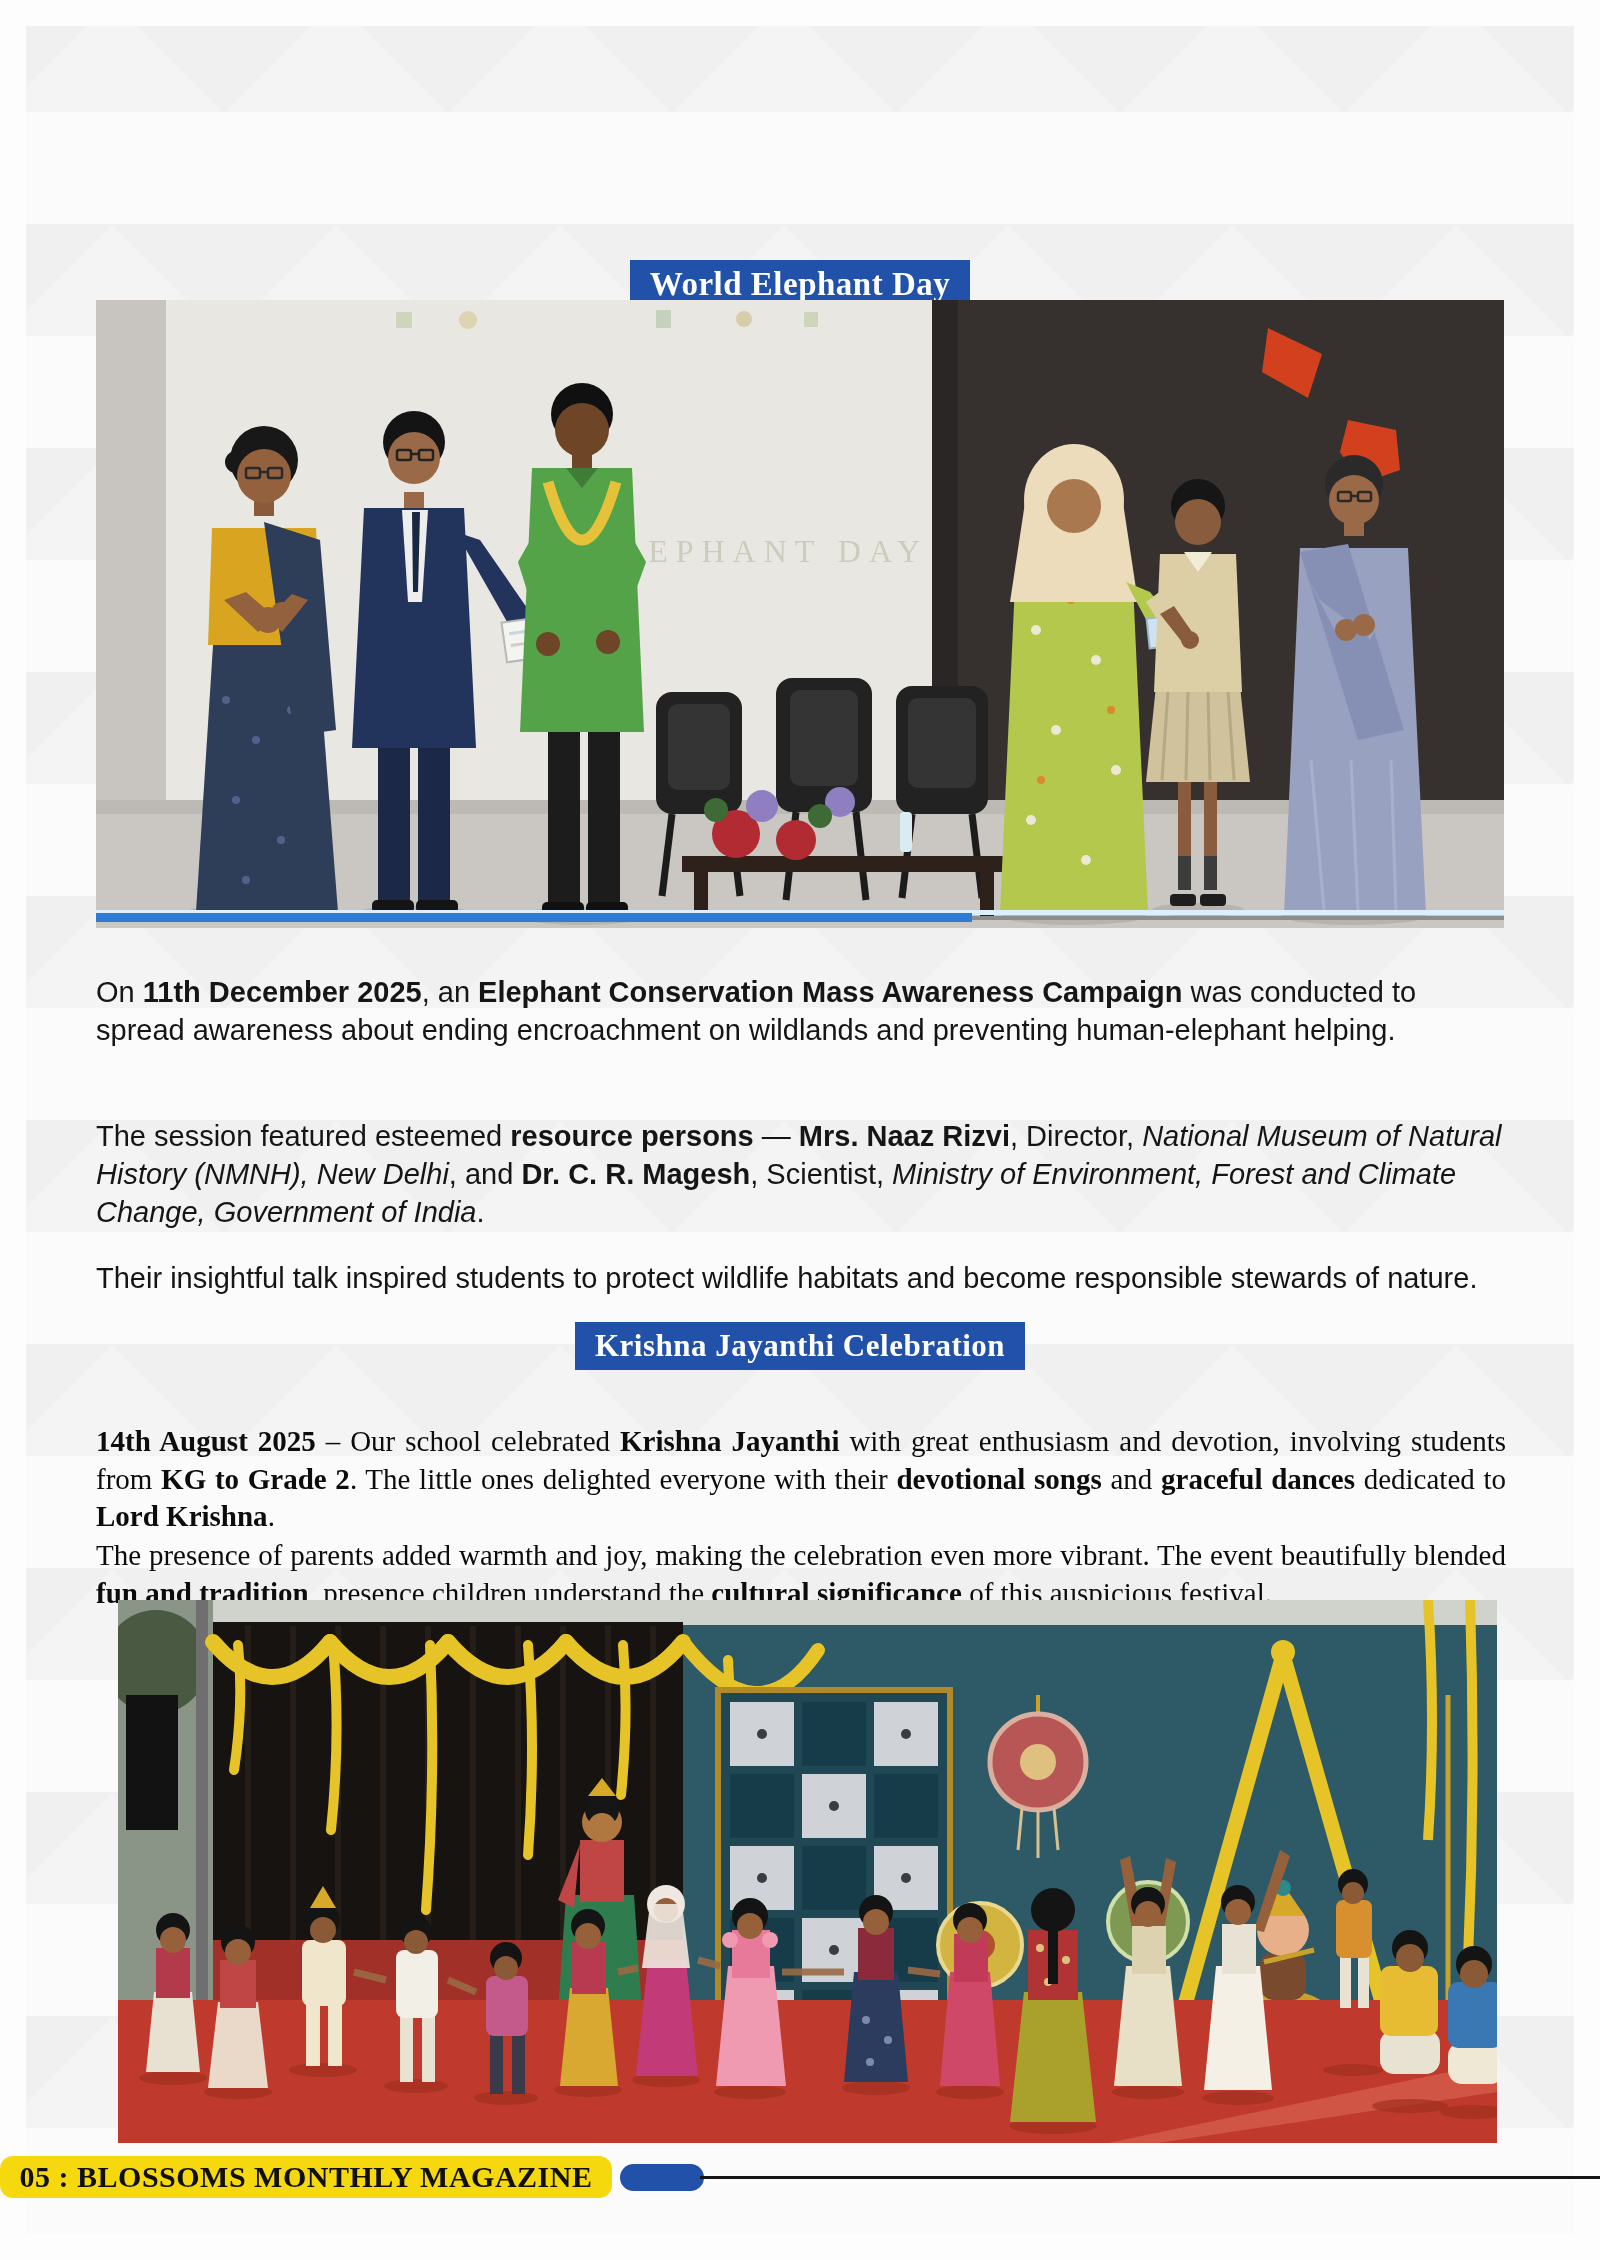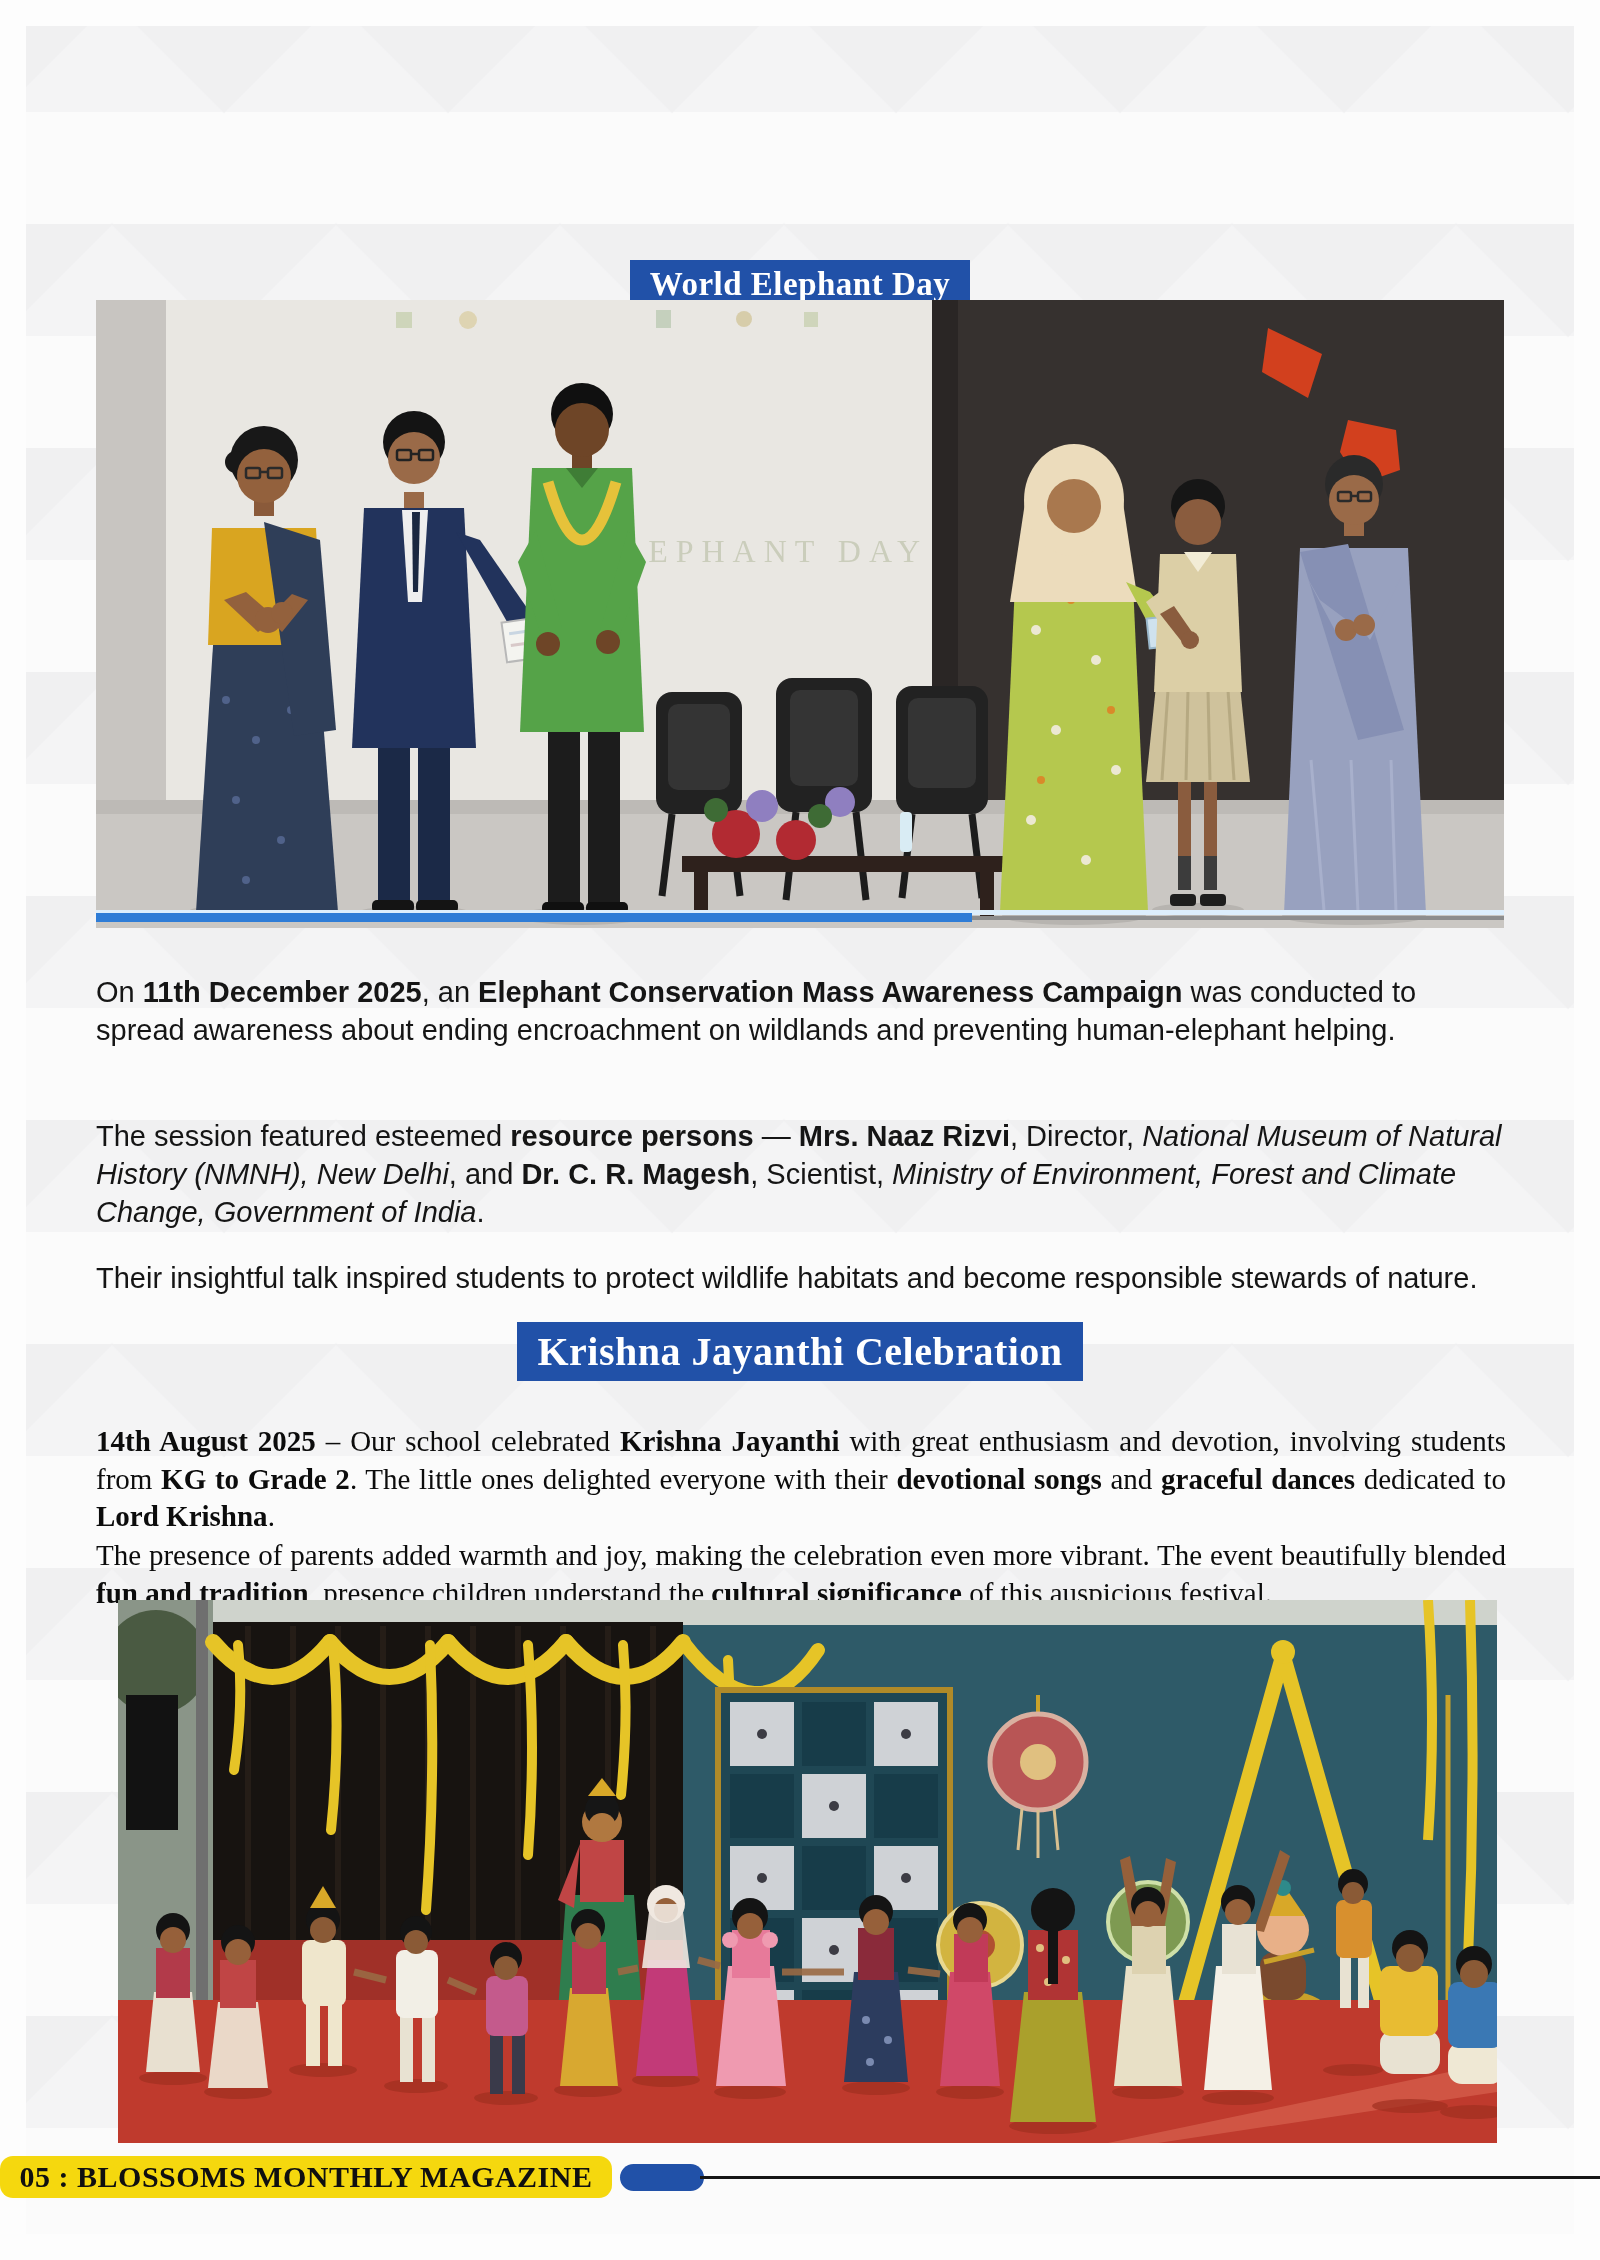--- a/index.html
+++ b/index.html
@@ -23,21 +23,21 @@
     font-family:"Liberation Serif",serif;font-weight:bold;font-size:47px;color:#ffffff;
     letter-spacing:1px;
   }
   .sub-banner-row{position:absolute;left:0;width:1600px;text-align:center;}
   .sub-banner{
     display:inline-block;background:var(--banner-blue,#2151a8);color:#fff;
     font-family:"Liberation Serif",serif;font-weight:bold;
     padding:6px 20px;letter-spacing:.5px;
   }
   .sub-banner.elephant{font-size:33px;}
-  .sub-banner.krishna{font-size:40px;}
+  .sub-banner.krishna{font-size:31px;}
   .photo{position:absolute;display:block;}
   .photo svg{display:block;}
   .sans-para{
     position:absolute;left:96px;width:1412px;
     font-family:"Liberation Sans",sans-serif;font-size:29px;line-height:38px;color:#151515;
   }
   .serif-para{
     position:absolute;left:96px;width:1410px;
     font-family:"Liberation Serif",serif;font-size:29px;line-height:37.5px;color:#0c0c0c;
     text-align:justify;

